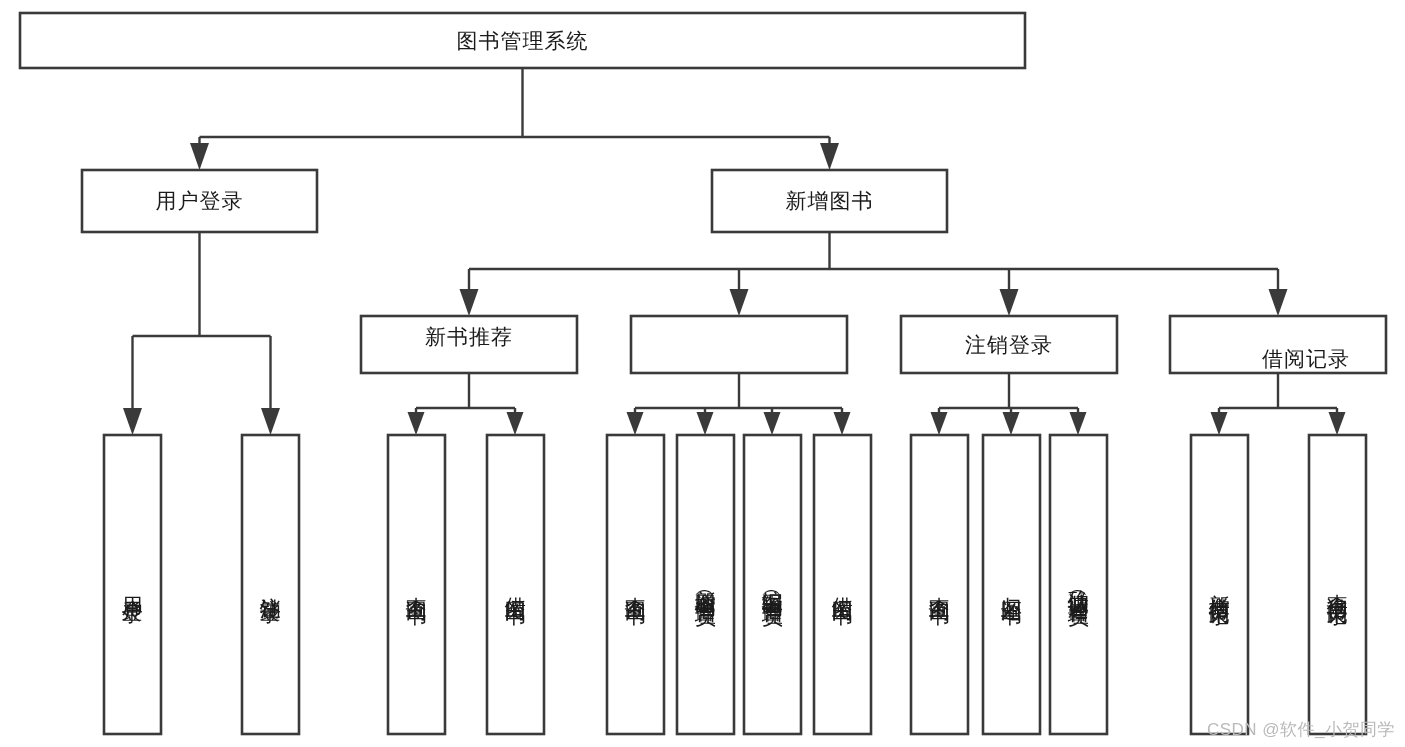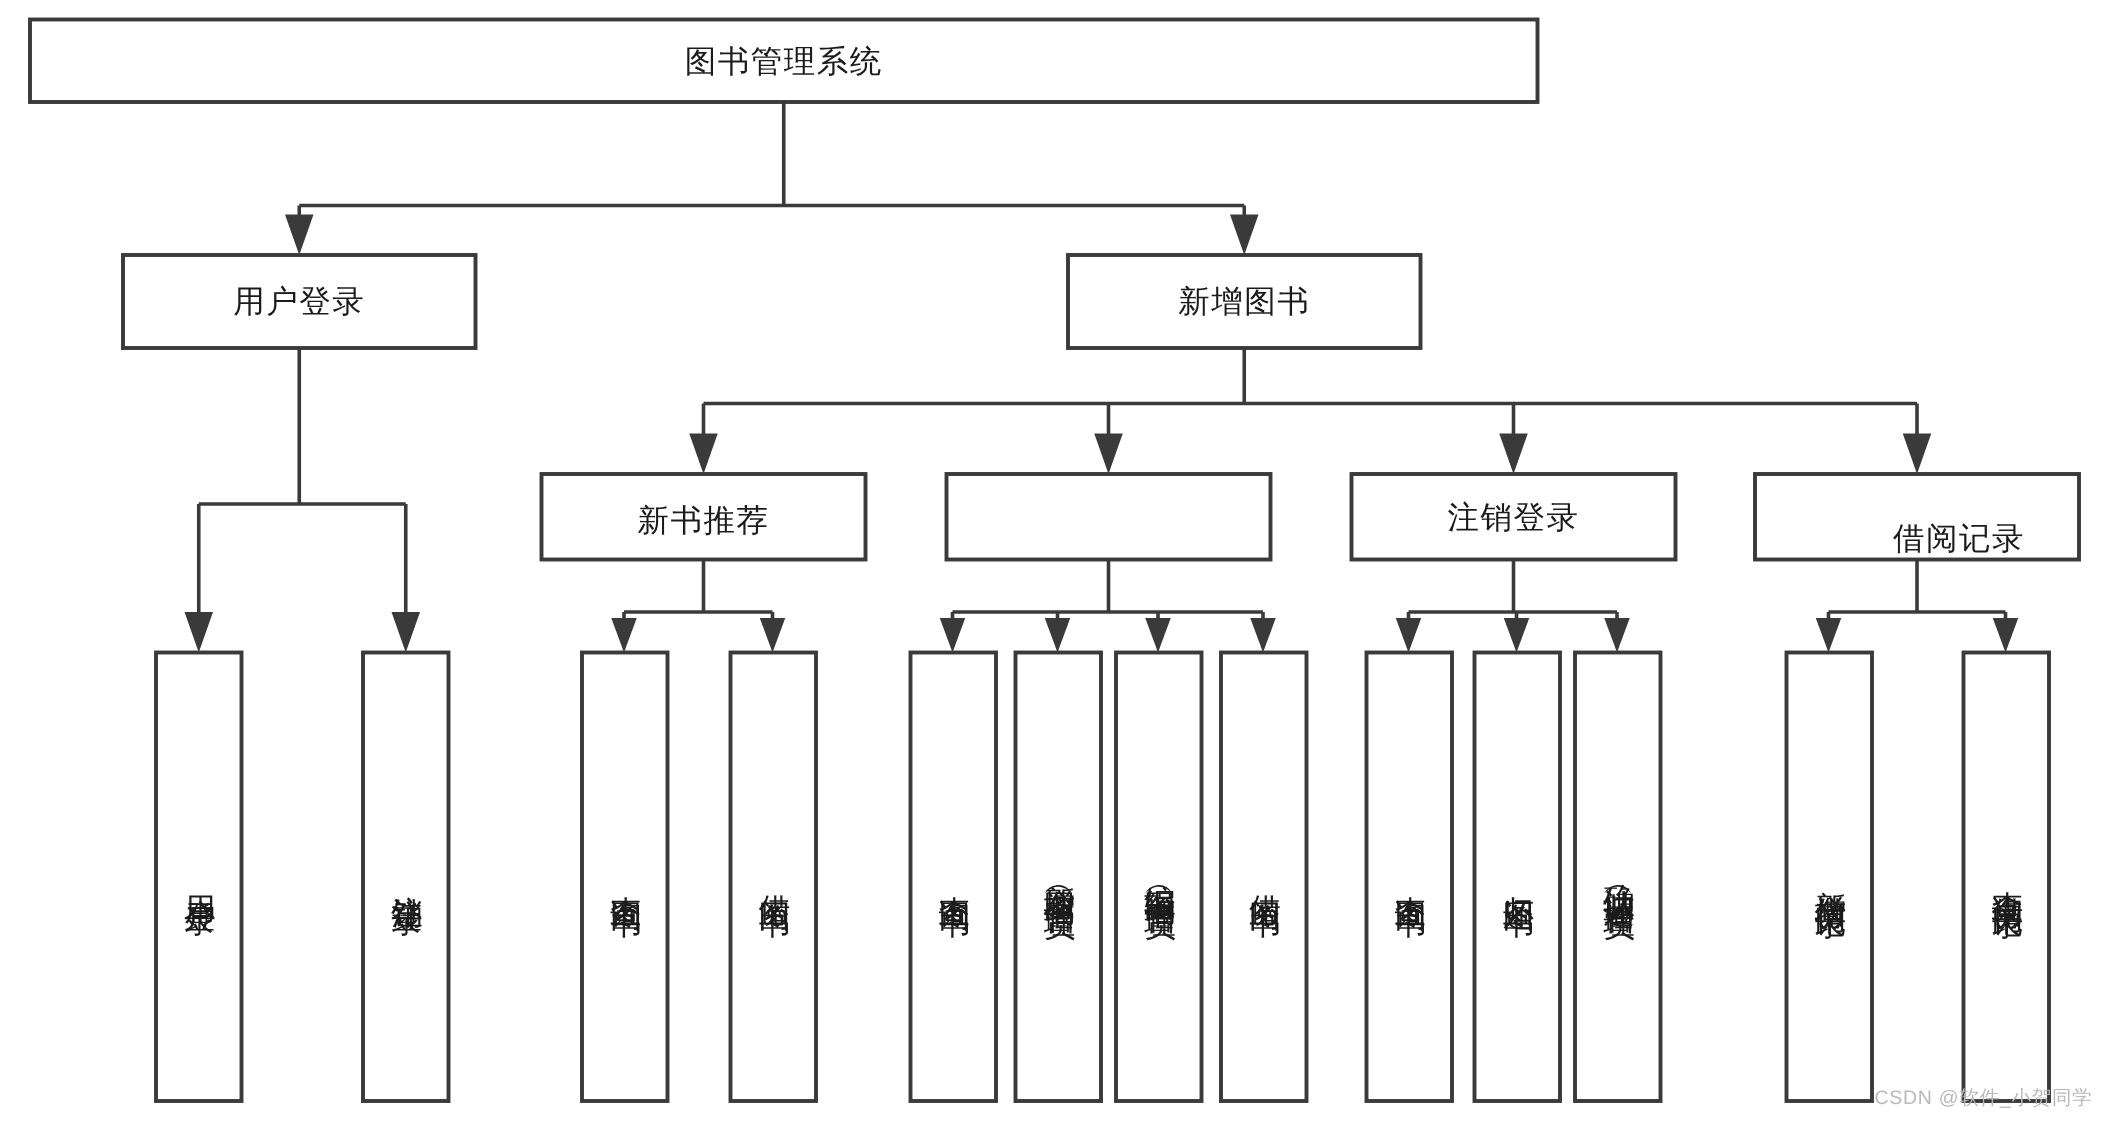--- a/index.html
+++ b/index.html
@@ -65,21 +65,21 @@
     pointer-events: none;
     font-size: 21px;
     color: #1b1b1b;
     letter-spacing: 1px;
   }
   #watermark {
     position: absolute;
     right: 10px;
     bottom: 6px;
     font-family: "Liberation Sans", "DejaVu Sans", sans-serif;
-    font-size: 13px;
+    font-size: 17px;
     color: #b9b9b9;
     letter-spacing: 0.5px;
     white-space: nowrap;
   }
 </style>
 </head>
 <body>
 
 <div id="stage">
 
@@ -179,21 +179,21 @@
   </div>
 
   <div class="hlabel-wrap" style="left:82px; top:170px; width:235px; height:62px;">
     <span>用户登录</span>
   </div>
 
   <div class="hlabel-wrap" style="left:712px; top:170px; width:235px; height:62px;">
     <span>新增图书</span>
   </div>
 
-  <div class="hlabel-wrap" style="left:361px; top:318px; width:216px; height:57px;">
+  <div class="hlabel-wrap" style="left:361px; top:308px; width:216px; height:57px;">
     <span>新书推荐</span>
   </div>
 
 
   <div class="hlabel-wrap" style="left:901px; top:316px; width:216px; height:57px;">
     <span>注销登录</span>
   </div>
 
   <div class="hlabel-wrap" style="left:1198px; top:316px; width:216px; height:57px;align-items:flex-end;">
     <span>借阅记录</span>

